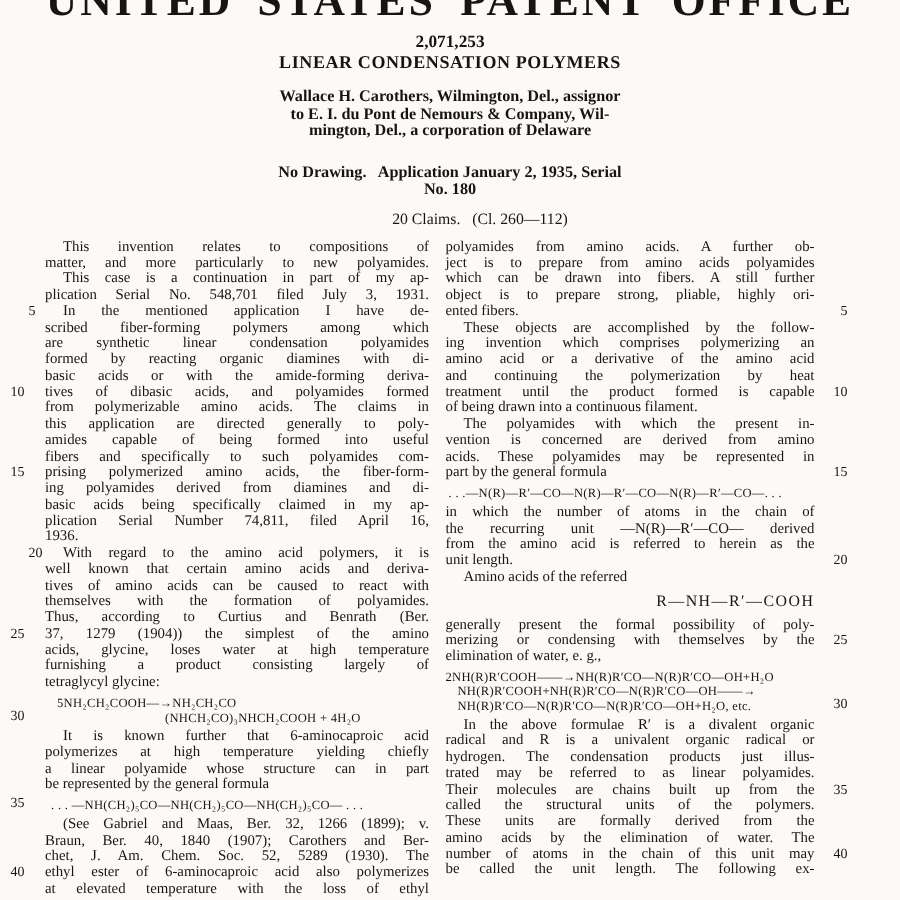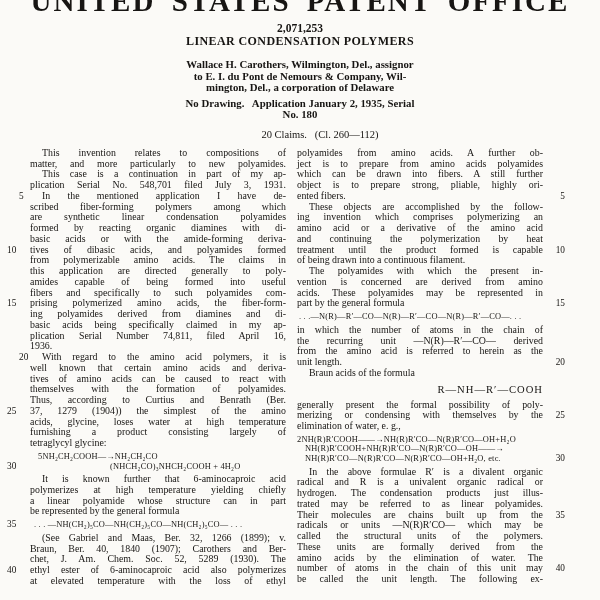--- a/index.html
+++ b/index.html
@@ -11,21 +11,21 @@
     font-family: "Liberation Serif", "DejaVu Serif", serif;
   }
   .masthead { height: 13px; overflow: hidden; text-align: center; }
   .masthead .office {
     font-size: 29px; line-height: 30px; margin-top: -14px;
     font-weight: bold; letter-spacing: 2px; word-spacing: 7px; white-space: nowrap;
   }
   .patnum  { text-align: center; font-weight: bold; font-size: 11.5px; margin-top: 9px; }
   .title2  { text-align: center; font-weight: bold; font-size: 12px;  letter-spacing: 0.4px; }
   .inventor{ text-align: center; font-weight: bold; font-size: 10.8px; line-height: 11.6px; margin-top: 10px; }
-  .filing  { text-align: center; font-weight: bold; font-size: 10.8px; line-height: 11.6px; margin-top: 4px; }
+  .filing  { text-align: center; font-weight: bold; font-size: 10.8px; line-height: 11.6px; margin-top: 16px; }
   .claims  { text-align: center; font-weight: normal; font-size: 10.5px; margin-top: 8px; padding-left: 40px; }
 
   .body-wrap { display: flex; margin-top: 8px; padding-left: 30px; }
   .col { position: relative; }
   .col-left  { width: 256px; }
   .colgap    { width: 11px; }
   .col-right { width: 246px; }
 
   .line {
     position: relative;
@@ -161,40 +161,39 @@
       <div class="block-f">
         <div class="fline" style="padding-left: 2px;">. . .—N(R)—R′—CO—N(R)—R′—CO—N(R)—R′—CO—. . .</div>
       </div>
       <div>
         <div class="line">in which the number of atoms in the chain of</div>
         <div class="line">the recurring unit —N(R)—R′—CO— derived</div>
         <div class="line">from the amino acid is referred to herein as the</div>
         <div class="line end">unit length.<span class="lnum">20</span></div>
       </div>
       <div>
-        <div class="line end ind">Braun acids of the formula</div>
+        <div class="line end ind">Amino acids of the referred</div>
       </div>
       <div class="block-fc">R—NH—R′—COOH</div>
       <div>
         <div class="line">generally present the formal possibility of poly-</div>
         <div class="line">merizing or condensing with themselves by the<span class="lnum">25</span></div>
         <div class="line end">elimination of water, e. g.,</div>
       </div>
       <div class="block-f">
         <div class="fline">2NH(R)R′COOH——→NH(R)R′CO—N(R)R′CO—OH+H₂O</div>
         <div class="fline" style="padding-left: 8px;">NH(R)R′COOH+NH(R)R′CO—N(R)R′CO—OH——→</div>
         <div class="fline" style="padding-left: 8px;">NH(R)R′CO—N(R)R′CO—N(R)R′CO—OH+H₂O, etc.<span class="lnum">30</span></div>
       </div>
       <div>
         <div class="line ind">In the above formulae R′ is a divalent organic</div>
         <div class="line">radical and R is a univalent organic radical or</div>
         <div class="line">hydrogen. The condensation products just illus-</div>
         <div class="line">trated may be referred to as linear polyamides.</div>
         <div class="line">Their molecules are chains built up from the<span class="lnum">35</span></div>
-        <div class="line">radicals or units —N(R)R′CO— which may be</div>
         <div class="line">called the structural units of the polymers.</div>
         <div class="line">These units are formally derived from the</div>
         <div class="line">amino acids by the elimination of water. The</div>
         <div class="line">number of atoms in the chain of this unit may<span class="lnum">40</span></div>
         <div class="line">be called the unit length. The following ex-</div>
       </div>
     </div>
 </div>
 
 </body></html>

